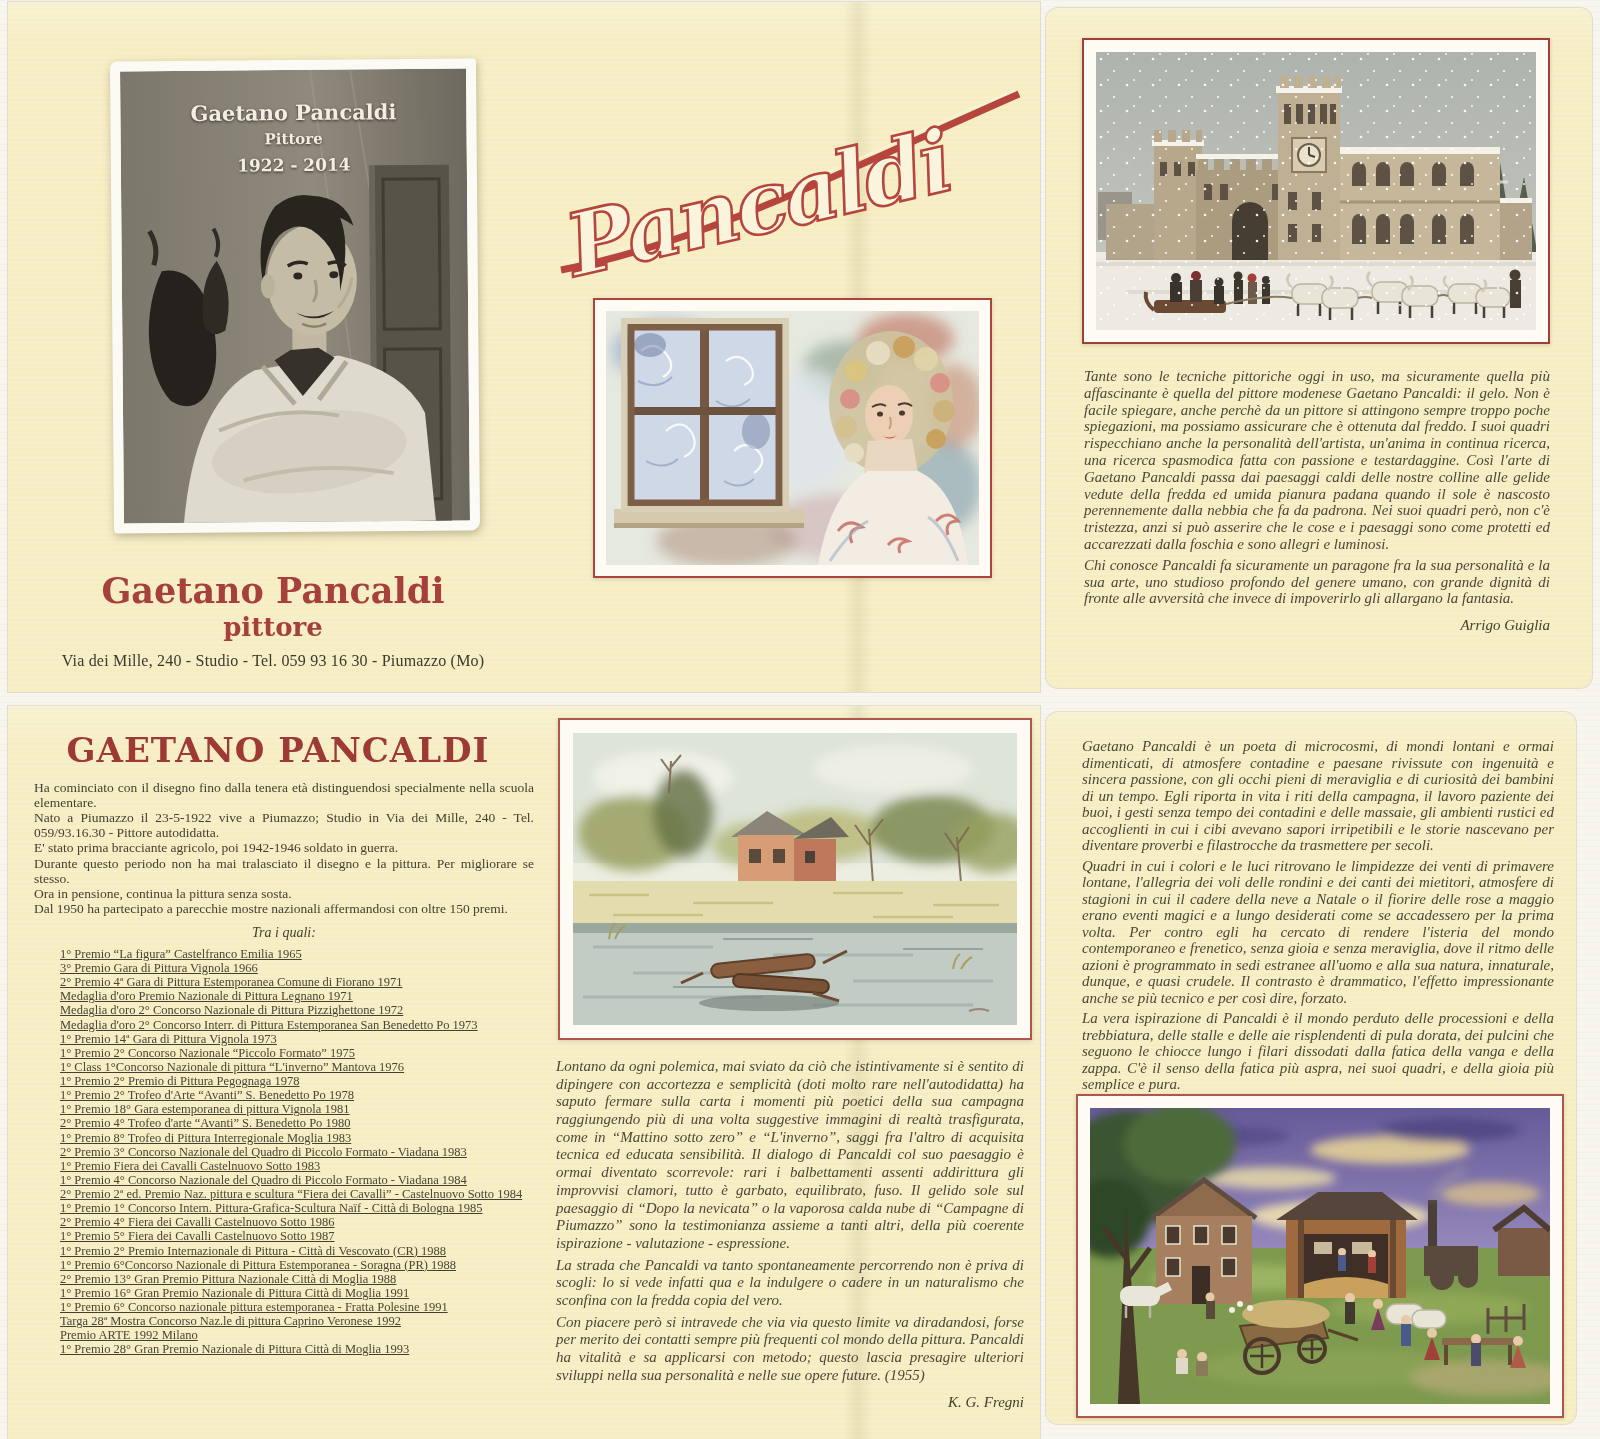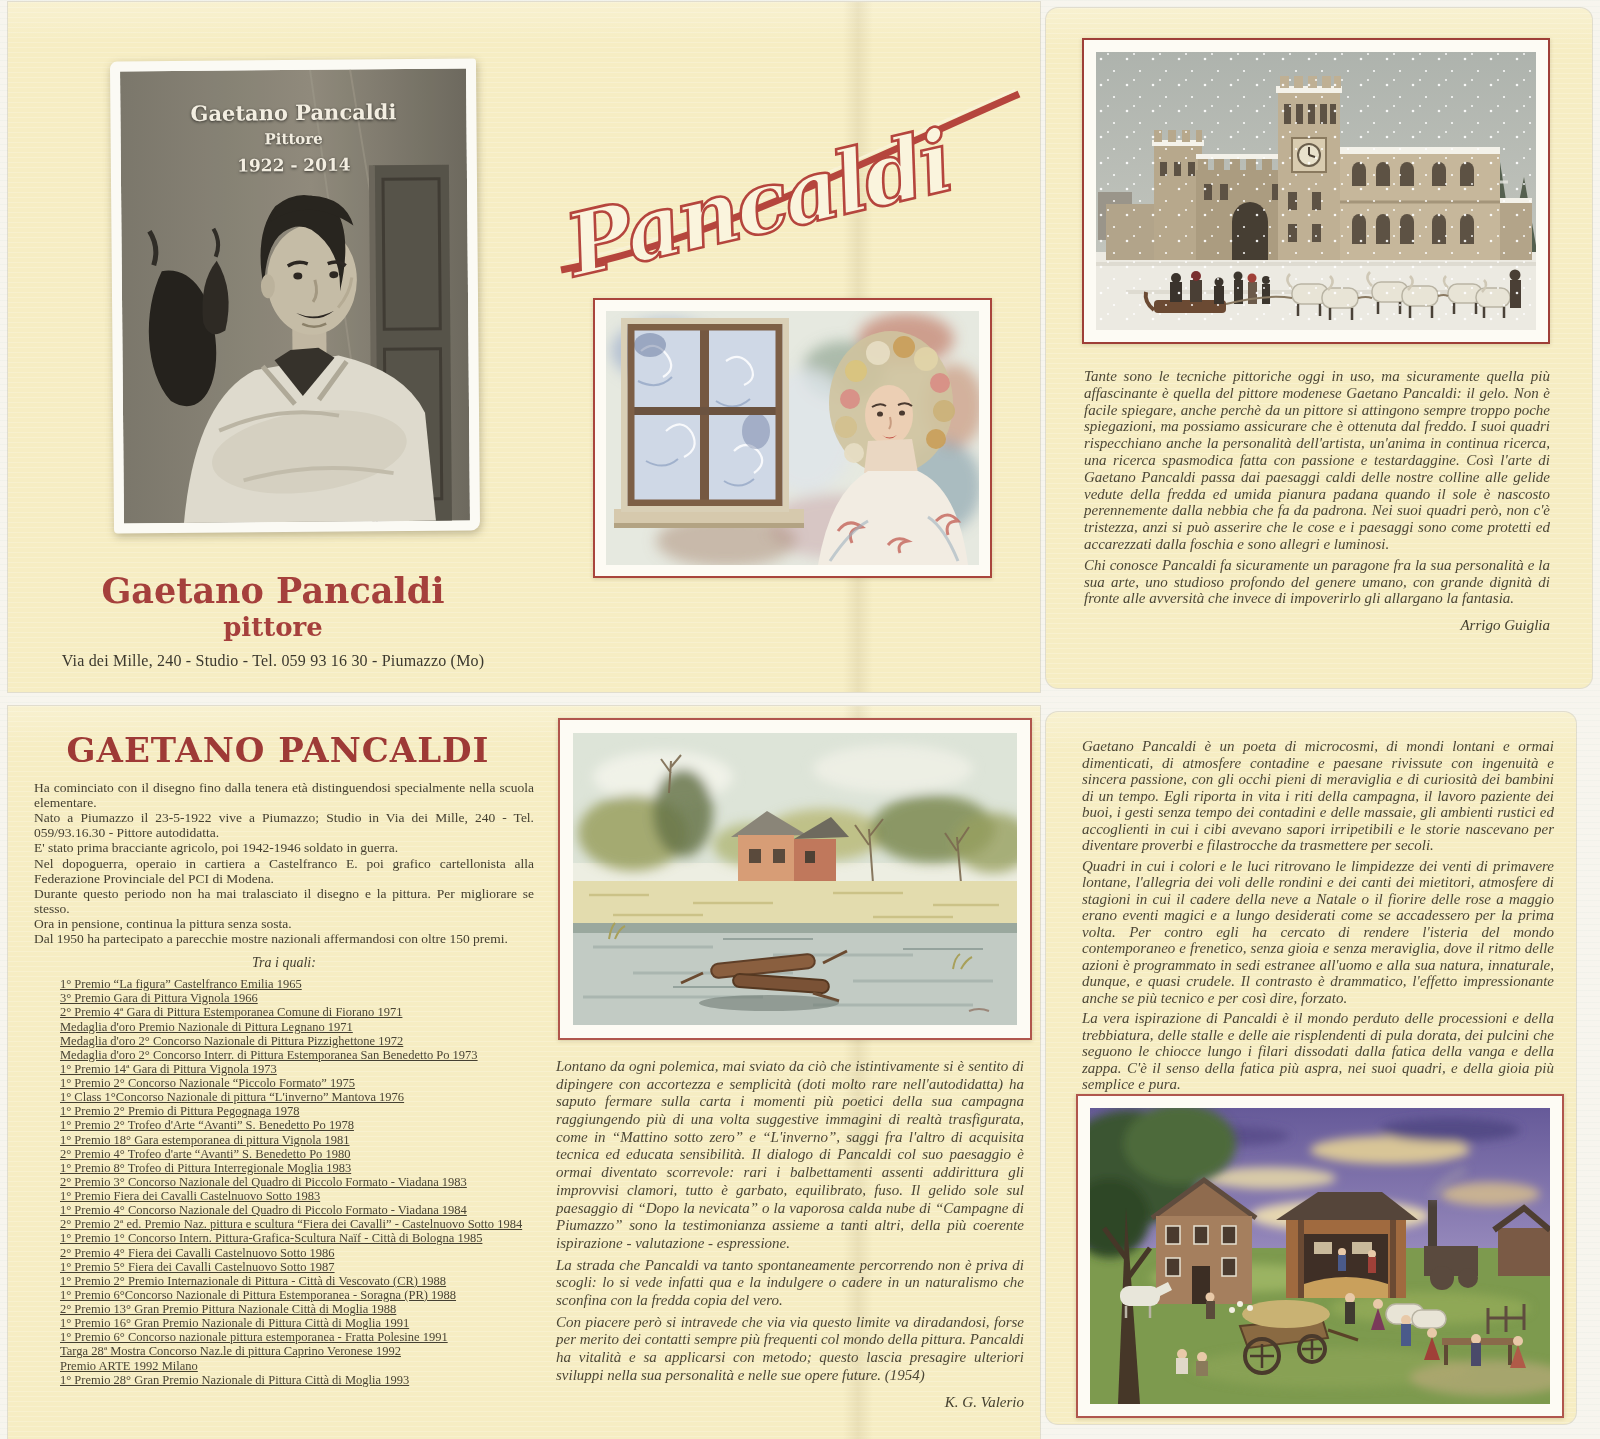--- a/index.html
+++ b/index.html
@@ -347,21 +347,20 @@
 
 <div class="sheet fold" style="left:8px;top:706px;width:1032px;height:733px;">
 
   <div class="bl-heading">GAETANO PANCALDI</div>
 
   <div class="bio-col">
     <div>
         <p>Ha cominciato con il disegno fino dalla tenera età distinguendosi specialmente nella scuola elementare.</p>
         <p>Nato a Piumazzo il 23-5-1922 vive a Piumazzo; Studio in Via dei Mille, 240 - Tel. 059/93.16.30 - Pittore autodidatta.</p>
         <p>E' stato prima bracciante agricolo, poi 1942-1946 soldato in guerra.</p>
-        <p>Nel dopoguerra, operaio in cartiera a Castelfranco E. poi grafico cartellonista alla Federazione Provinciale del PCI di Modena.</p>
         <p>Durante questo periodo non ha mai tralasciato il disegno e la pittura. Per migliorare se stesso.</p>
         <p>Ora in pensione, continua la pittura senza sosta.</p>
         <p>Dal 1950 ha partecipato a parecchie mostre nazionali affermandosi con oltre 150 premi.</p>
       </div>
     <div class="list-intro">Tra i quali:</div>
     <div class="prize-list">
         <div>1° Premio “La figura” Castelfranco Emilia 1965</div>
         <div>3° Premio Gara di Pittura Vignola 1966</div>
         <div>2° Premio 4ª Gara di Pittura Estemporanea Comune di Fiorano 1971</div>
         <div>Medaglia d'oro Premio Nazionale di Pittura Legnano 1971</div>
@@ -446,23 +445,23 @@
         <path d="M36,206 q2,-12 6,-16 M42,206 q4,-10 10,-13 M380,236 q2,-12 7,-15 M388,236 q5,-9 11,-12"></path>
       </g>
       <path d="M396,278 q10,-4 20,0" stroke="#8a6a5a" stroke-width="2" fill="none" opacity=".7"></path>
     </svg>
   </div>
 
   <div class="crit" style="left:548px;top:352px;width:468px;font-size:15px;line-height:1.18;">
     <div>
         <p>Lontano da ogni polemica, mai sviato da ciò che istintivamente si è sentito di dipingere con accortezza e semplicità (doti molto rare nell'autodidatta) ha saputo fermare sulla carta i momenti più poetici della sua campagna raggiungendo più di una volta suggestive immagini di realtà trasfigurata, come in “Mattino sotto zero” e “L'inverno”, saggi fra l'altro di acquisita tecnica ed educata sensibilità. Il dialogo di Pancaldi col suo paesaggio è ormai diventato scorrevole: rari i balbettamenti assenti addirittura gli improvvisi clamori, tutto è garbato, equilibrato, fuso. Il gelido sole sul paesaggio di “Dopo la nevicata” o la vaporosa calda nube di “Campagne di Piumazzo” sono la testimonianza assieme a tanti altri, della più coerente ispirazione - valutazione - espressione.</p>
         <p>La strada che Pancaldi va tanto spontaneamente percorrendo non è priva di scogli: lo si vede infatti qua e la indulgere o cadere in un naturalismo che sconfina con la fredda copia del vero.</p>
-        <p>Con piacere però si intravede che via via questo limite va diradandosi, forse per merito dei contatti sempre più frequenti col mondo della pittura. Pancaldi ha vitalità e sa applicarsi con metodo; questo lascia presagire ulteriori sviluppi nella sua personalità e nelle sue opere future. (1954)</p>
+        <p>Con piacere però si intravede che via via questo limite va diradandosi, forse per merito dei contatti sempre più frequenti col mondo della pittura. Pancaldi ha vitalità e sa applicarsi con metodo; questo lascia presagire ulteriori sviluppi nella sua personalità e nelle sue opere future. (1955)</p>
       </div>
-    <div class="author">K. G. Valerio</div>
+    <div class="author">K. G. Fregni</div>
   </div>
 </div>
 
 <div class="sheet card" style="left:1046px;top:712px;width:530px;height:712px;">
   <div class="crit" style="left:36px;top:26px;width:472px;font-size:15px;line-height:1.1;">
     <div>
         <p>Gaetano Pancaldi è un poeta di microcosmi, di mondi lontani e ormai dimenticati, di atmosfere contadine e paesane rivissute con ingenuità e sincera passione, con gli occhi pieni di meraviglia e di curiosità dei bambini di un tempo. Egli riporta in vita i riti della campagna, il lavoro paziente dei buoi, i gesti senza tempo dei contadini e delle massaie, gli ambienti rustici ed accoglienti in cui i cibi avevano sapori irripetibili e le storie nascevano per diventare proverbi e filastrocche da trasmettere per secoli.</p>
         <p>Quadri in cui i colori e le luci ritrovano le limpidezze dei venti di primavere lontane, l'allegria dei voli delle rondini e dei canti dei mietitori, atmosfere di stagioni in cui il cadere della neve a Natale o il fiorire delle rose a maggio erano eventi magici e a lungo desiderati come se accadessero per la prima volta. Per contro egli ha cercato di rendere l'isteria del mondo contemporaneo e frenetico, senza gioia e senza meraviglia, dove il ritmo delle azioni è programmato in sedi estranee all'uomo e alla sua natura, innaturale, dunque, e quasi crudele. Il contrasto è drammatico, l'effetto impressionante anche se più tecnico e per così dire, forzato.</p>
         <p>La vera ispirazione di Pancaldi è il mondo perduto delle processioni e della trebbiatura, delle stalle e delle aie risplendenti di pula dorata, dei pulcini che seguono le chiocce lungo i filari dissodati dalla fatica della vanga e della zappa. C'è il senso della fatica più aspra, nei suoi quadri, e della gioia più semplice e pura.</p>
       </div>

